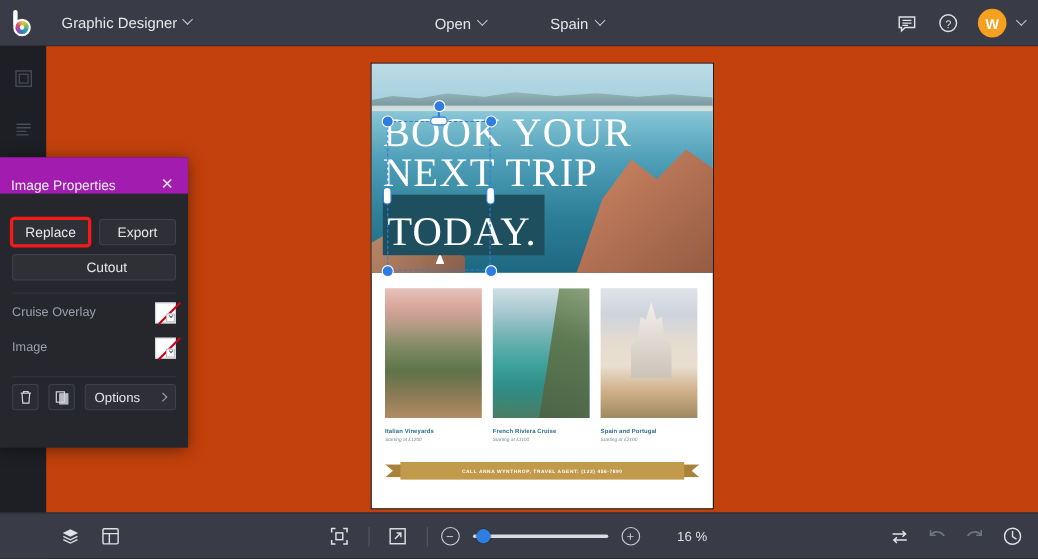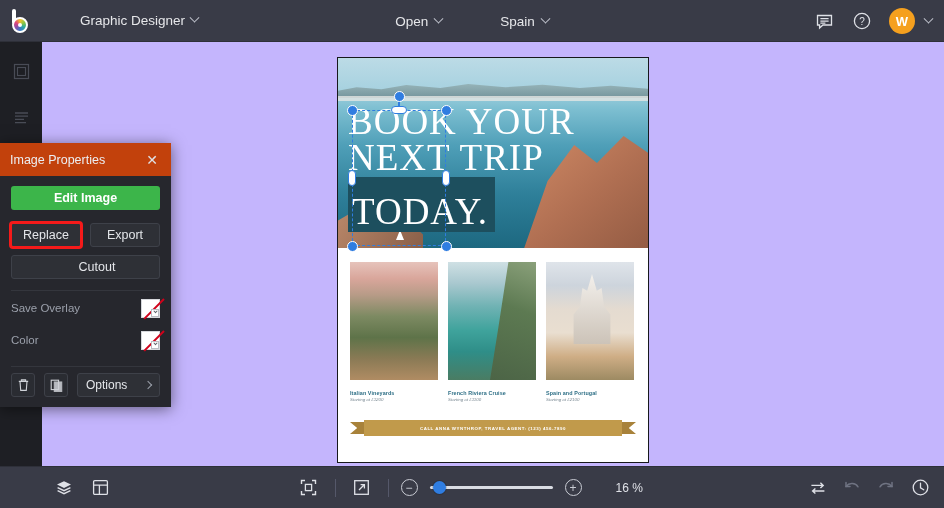--- a/index.html
+++ b/index.html
@@ -11,21 +11,20 @@
     -webkit-font-smoothing: antialiased;
   }
   .app { position: relative; width: 944px; height: 508px; background: #1c1c20; }
 
   
   .topbar {
     position: absolute; left: 0; top: 0; width: 944px; height: 42px;
     background: #393b47;
     display: flex; align-items: center;
     border-bottom: 1px solid #2e3039;
-    gap: 24px;
   }
   .logo-wrap { width: 42px; height: 42px; display: flex; align-items: center; justify-content: center; }
   .logo { position: relative; width: 24px; height: 24px; }
   .logo .stem {
     position: absolute; left: 3px; top: 0px; width: 4px; height: 15px;
     background: #ffffff; border-radius: 2px;
   }
   .logo .ring {
     position: absolute; left: 3px; top: 8px; width: 16px; height: 16px;
     border-radius: 50%;
@@ -65,21 +64,21 @@
     background:#1e1f24;
   }
   .rail-item {
     width:42px; height:34px; display:flex; align-items:center; justify-content:center;
     margin-top:12px; cursor:pointer; opacity:.55;
   }
 
   
   .canvas-area {
     position:absolute; left:42px; top:42px; width:902px; height:424px;
-    background:#c4b5fd;
+    background:#c2410c;
   }
   .page {
     position:absolute; left:296px; top:16px; width:310px; height:404px;
     background:#ffffff; box-shadow: 0 0 0 1px #17181c;
   }
   
   .hero {
     position:absolute; left:0; top:0; width:310px; height:190px; overflow:hidden;
     background: linear-gradient(#bcdbe6 0%, #a8d2e0 16%, #7fc0d2 26%, #4f9fb8 46%, #2e7f99 72%, #1d6880 100%);
   }
@@ -157,21 +156,21 @@
     position:absolute; background:#ffffff; border:1.4px solid #2f7de1; border-radius:5px;
   }
   .rot-line { position:absolute; left:50%; top:-14px; width:1.4px; height:14px; background:#2f7de1; margin-left:-0.7px; }
 
   
   .panel {
     position:absolute; left:0; top:143px; width:171px; height:264px;
     background:#26272d; box-shadow: 0 2px 14px rgba(0,0,0,.5);
   }
   .panel-head {
-    height:33px; background:#c2410c; display:flex; align-items:center;
+    height:33px; background:#a21caf; display:flex; align-items:flex-end;
     padding:0 10px; justify-content:space-between;
   }
   .panel-head .ttl { color:#eceef2; font-size:12.5px; }
   .panel-close { width:18px; height:18px; cursor:pointer; display:flex; align-items:center; justify-content:center; color:#dfe1e7; font-size:14px; line-height:1; }
   .panel-body { padding:10px 11px 0 11px; }
   .btn-green {
     width:100%; height:24px; background:#3cb54a; color:#ffffff;
     border:none; border-radius:3px; font-size:12.5px; font-weight:bold; cursor:pointer;
     font-family:"Liberation Sans", sans-serif;
   }
@@ -369,39 +368,38 @@
       </div>
     </div>
   </div>
 
   <div class="panel">
     <div class="panel-head">
       <span class="ttl">Image Properties</span>
       <span class="panel-close">✕</span>
     </div>
     <div class="panel-body">
-      <button class="btn-green">Edit Image</button>
       <div class="row2">
         <button class="btn-dark hl-red">Replace</button>
         <button class="btn-dark">Export</button>
       </div>
       <button class="btn-dark btn-full">Cutout</button>
       <div class="divider"></div>
 
       <div class="prop-row">
-        <span class="prop-label">Save Overlay</span>
+        <span class="prop-label">Cruise Overlay</span>
         <div class="swatch">
           <div class="slash"></div>
           <div class="mini">
               <i></i>
             </div>
         </div>
       </div>
       <div class="prop-row">
-        <span class="prop-label">Color</span>
+        <span class="prop-label">Image</span>
         <div class="swatch">
           <div class="slash"></div>
           <div class="mini">
               <i></i>
             </div>
         </div>
       </div>
       <div class="divider"></div>
     </div>
     <div class="panel-foot">

